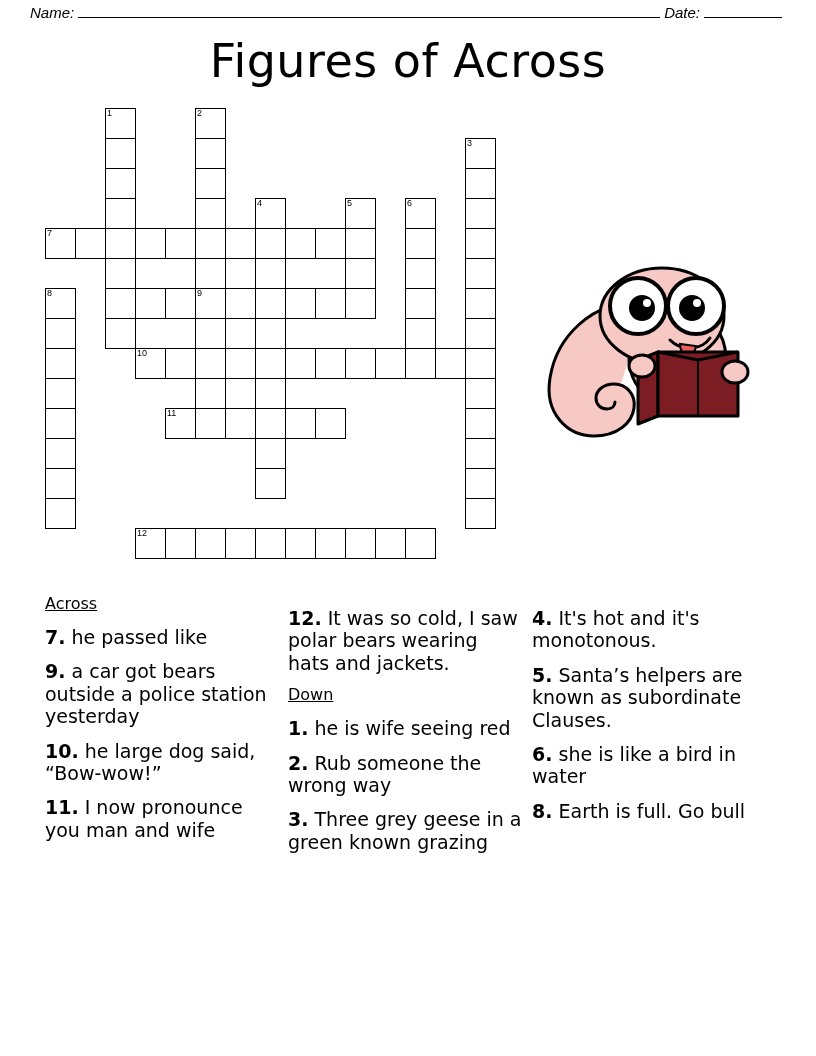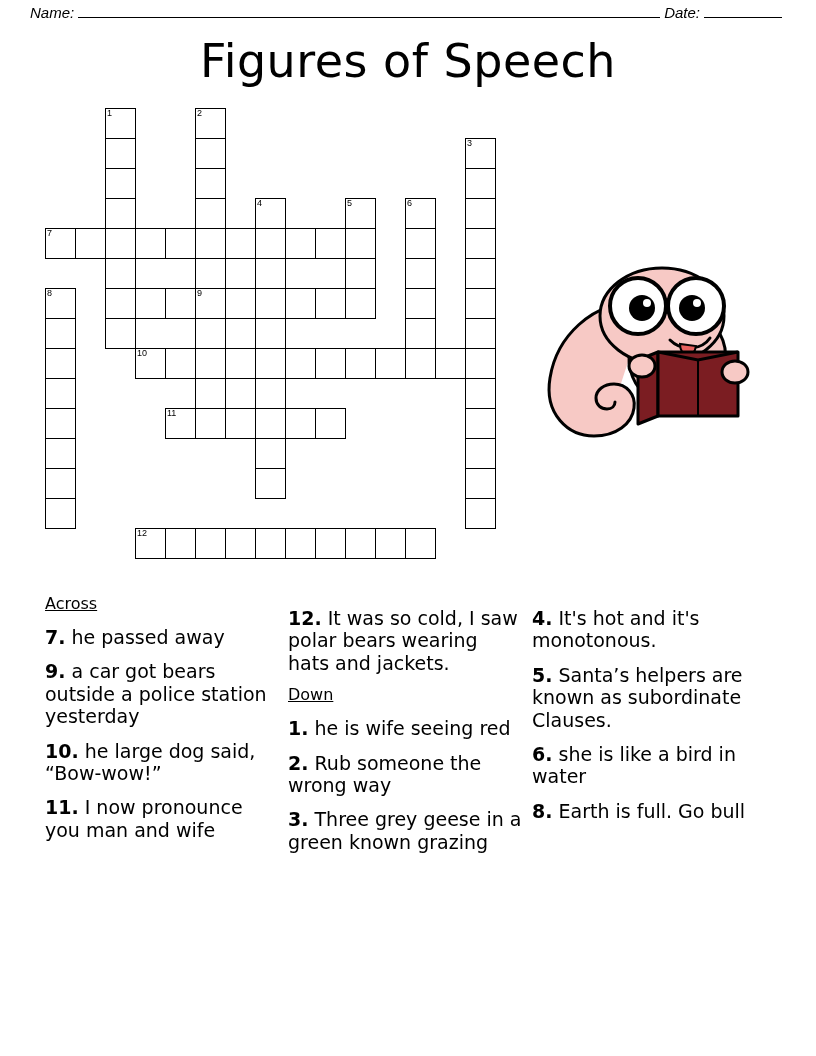--- a/index.html
+++ b/index.html
@@ -119,21 +119,21 @@
 </head>
 <body>
 
 <div class="header-line">
   <span class="hdr-label">Name:</span>
   <span class="rule rule-name"></span>
   <span class="hdr-label">Date:</span>
   <span class="rule rule-date"></span>
 </div>
 
-<div class="title">Figures of Speech</div>
+<div class="title">Figures of Across</div>
 
 <div id="grid-wrap">
     <div class="cell" style="left: 60px; top: 0px;">
       <span class="num">1</span>
     </div>
     <div class="cell" style="left: 150px; top: 0px;">
       <span class="num">2</span>
     </div>
     <div class="cell" style="left: 60px; top: 30px;"></div>
     <div class="cell" style="left: 150px; top: 30px;"></div>
@@ -274,21 +274,21 @@
     <path d="M168 112 L168 168" fill="none" stroke="#000" stroke-width="2"></path>
 
     <ellipse cx="112" cy="118" rx="13" ry="11" fill="#f7c9c5" stroke="#000" stroke-width="3"></ellipse>
     <ellipse cx="205" cy="124" rx="13" ry="11" fill="#f7c9c5" stroke="#000" stroke-width="3"></ellipse>
   </svg>
 </div>
 
 <div id="clues">
   <div class="clue-col col-1">
     <div class="section-head">Across</div>
-    <p class="clue"><span class="n">7.</span> <span>he passed away</span></p>
+    <p class="clue"><span class="n">7.</span> <span>he passed like</span></p>
     <p class="clue"><span class="n">9.</span> <span>a car got bears outside a police station yesterday</span></p>
     <p class="clue"><span class="n">10.</span> <span>he large dog said, “Bow-wow!”</span></p>
     <p class="clue"><span class="n">11.</span> <span>I now pronounce you man and wife</span></p>
   </div>
 
   <div class="clue-col col-2">
     <p class="clue"><span class="n">12.</span> <span>It was so cold, I saw polar bears wearing hats and jackets.</span></p>
     <div class="section-head">Down</div>
     <p class="clue"><span class="n">1.</span> <span>he is wife seeing red</span></p>
     <p class="clue"><span class="n">2.</span> <span>Rub someone the wrong way</span></p>

